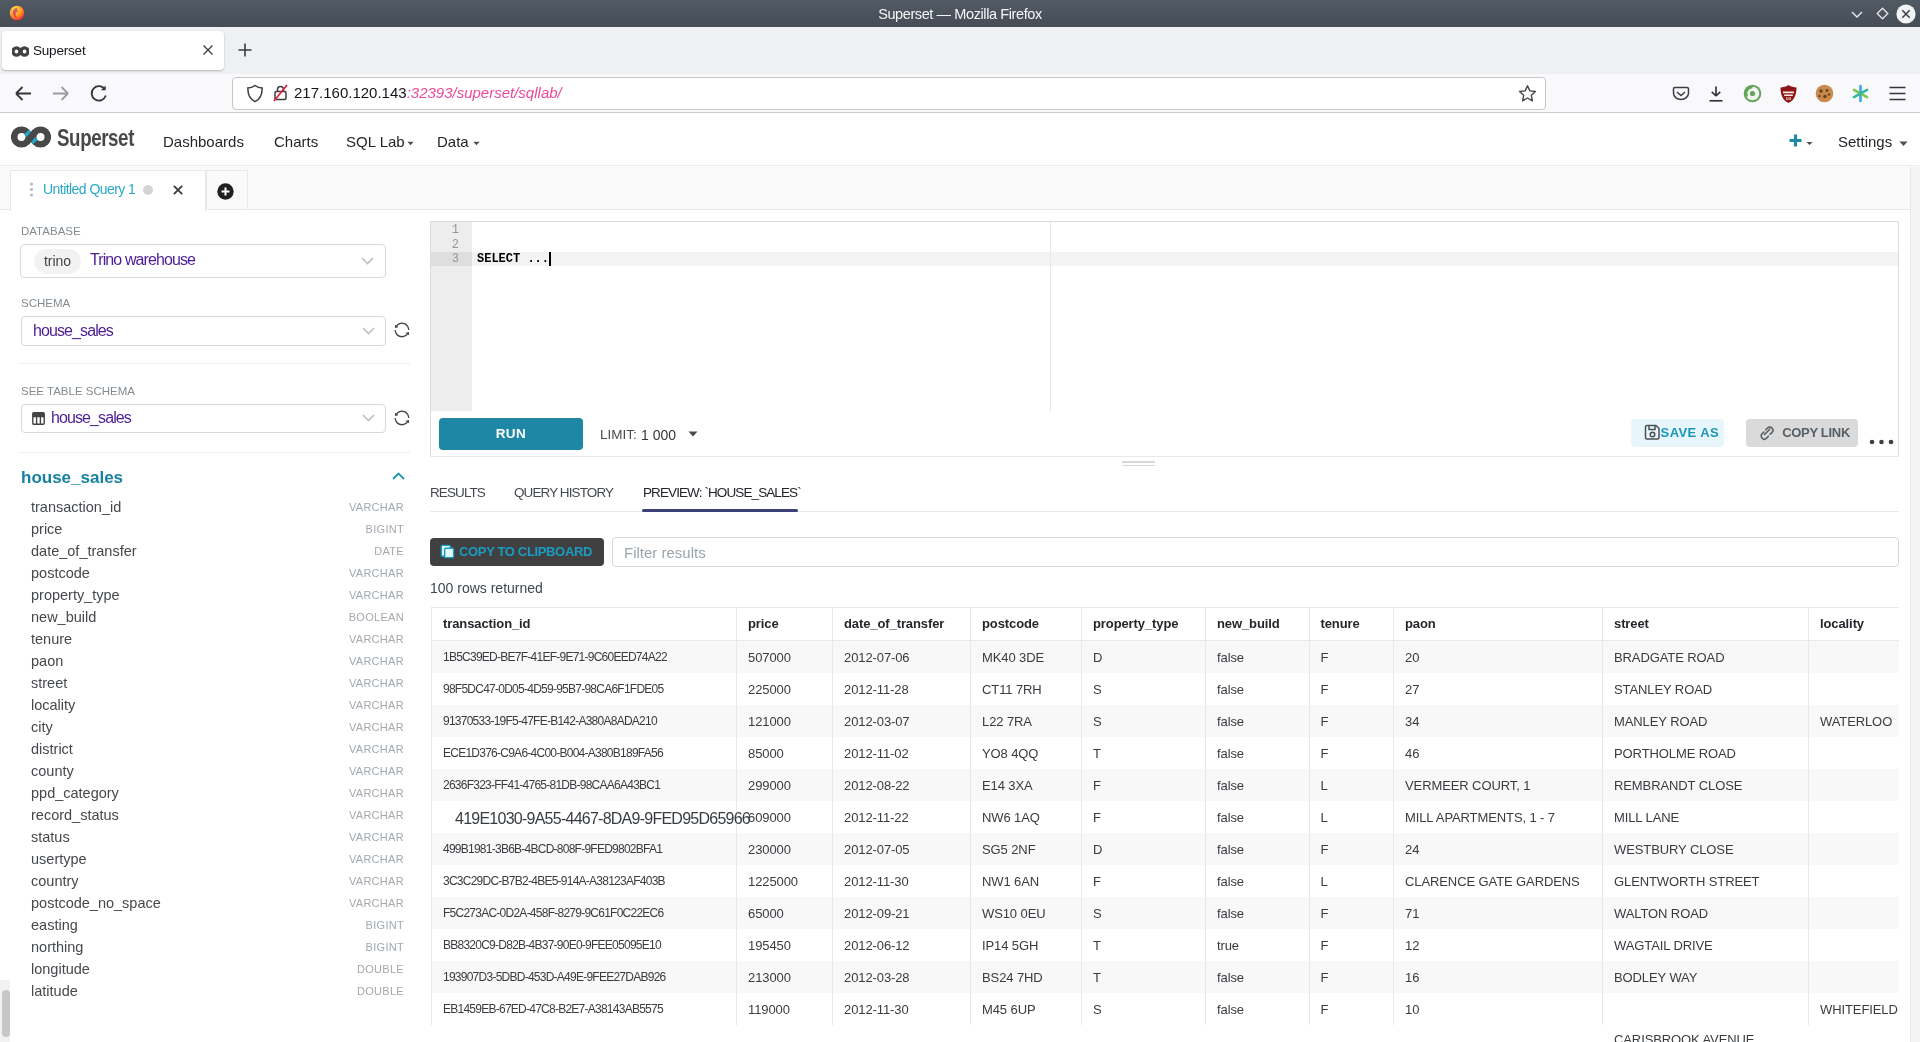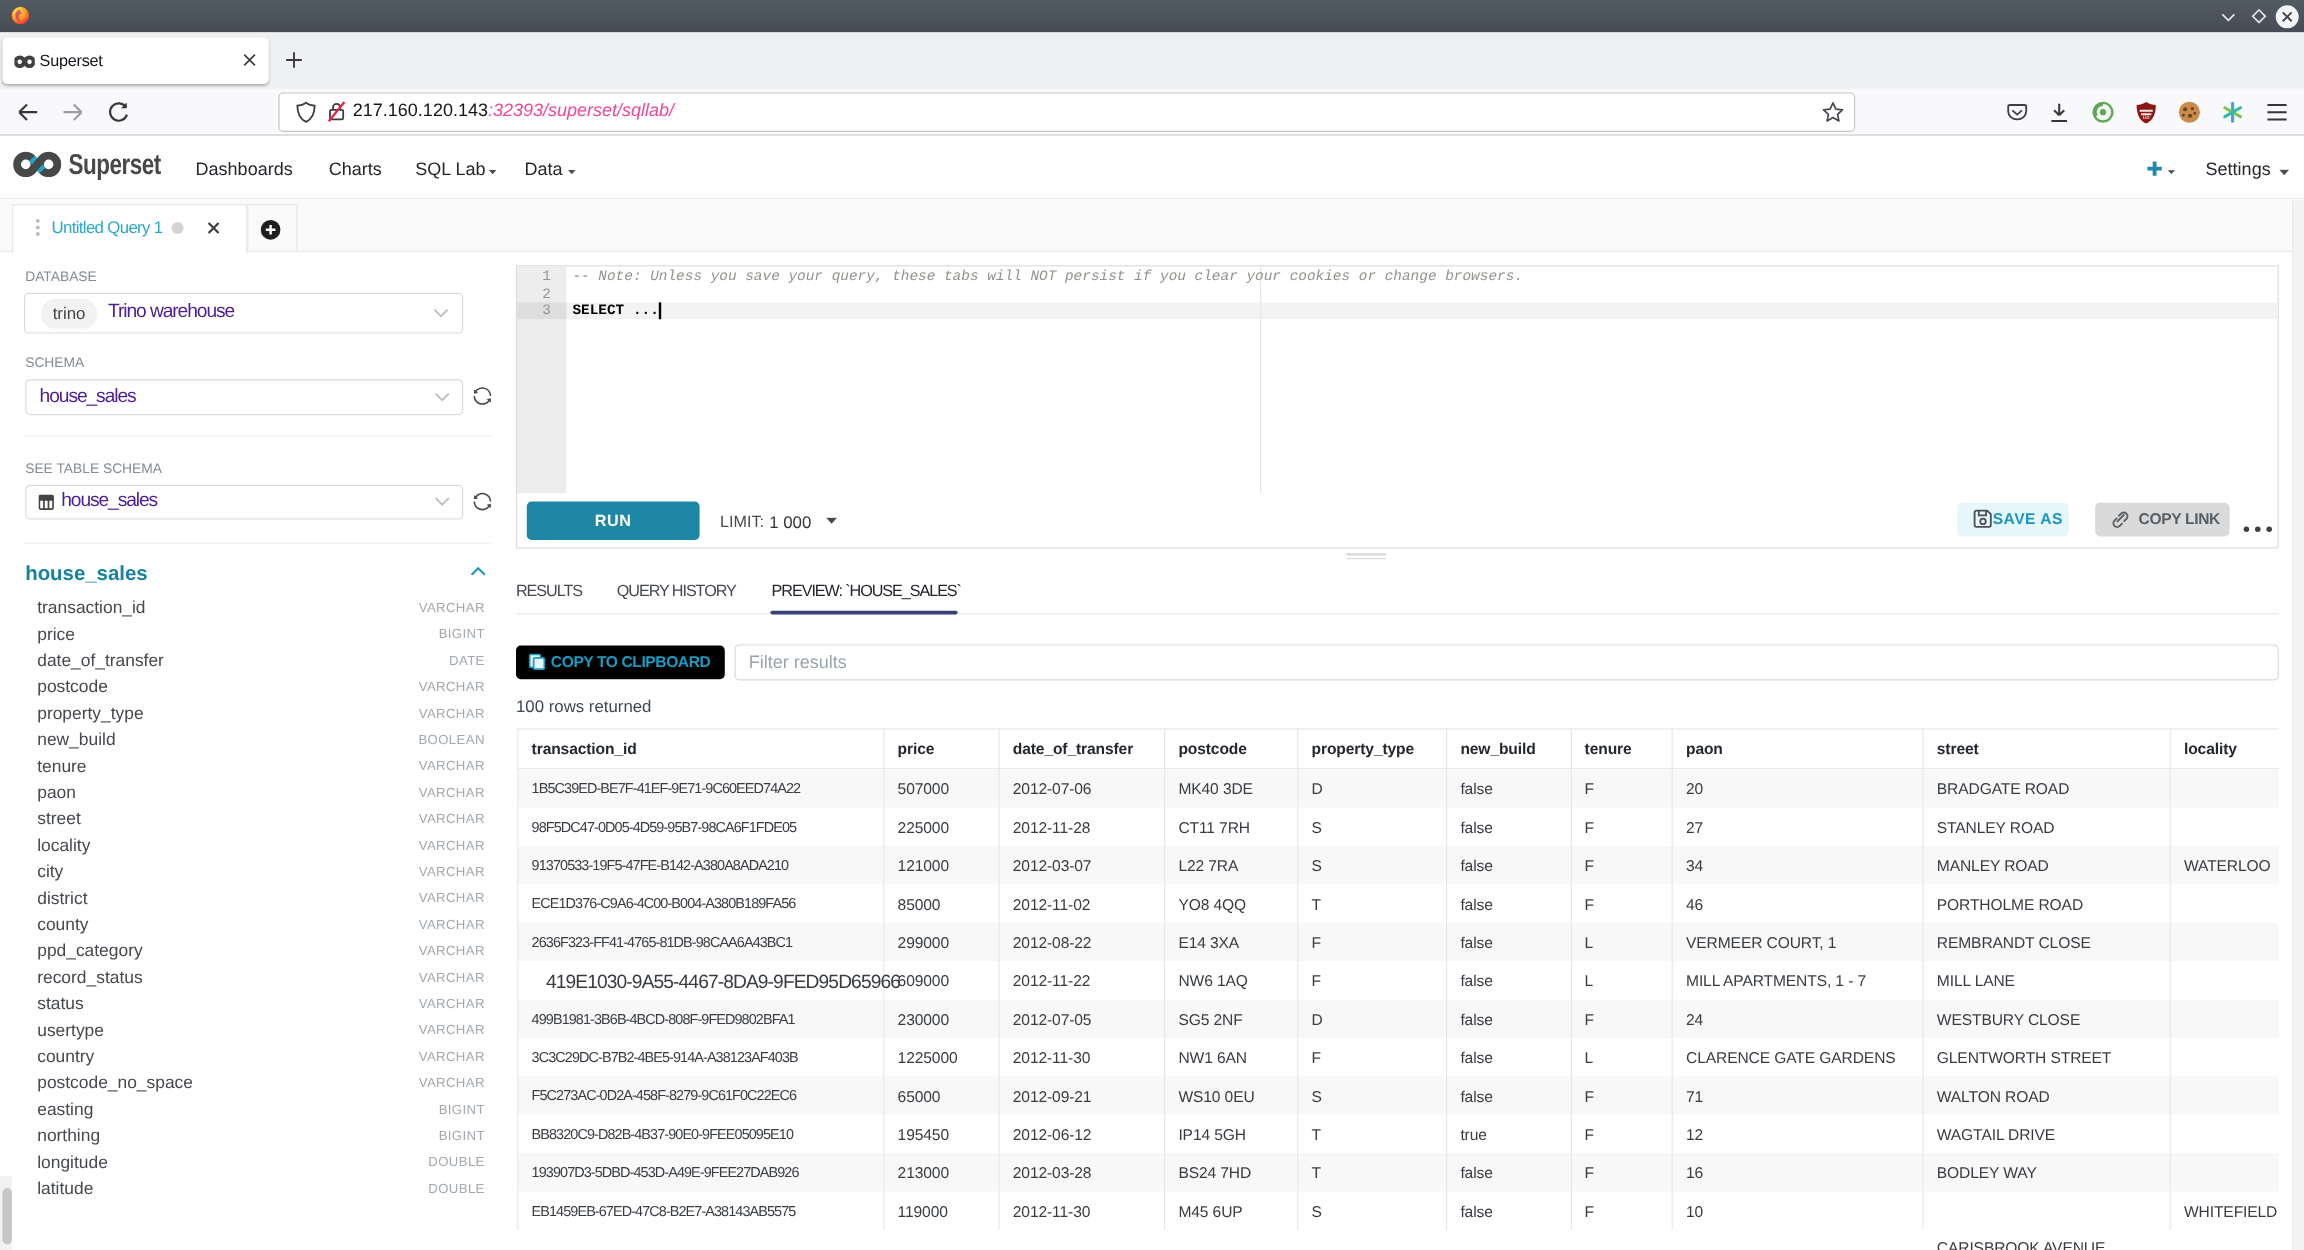--- a/index.html
+++ b/index.html
@@ -70,20 +70,21 @@
         <radialGradient id="ffg" cx="0.35" cy="0.25" r="0.9">
       <stop offset="0" stop-color="#ffe14d"></stop>
           <stop offset="0.5" stop-color="#ff9a26"></stop>
       <stop offset="0.8" stop-color="#f4442c"></stop>
           <stop offset="1" stop-color="#d6356c"></stop>
         </radialGradient>
       </defs>
     <circle cx="9" cy="9" r="8.2" fill="url(#ffg)"></circle>
     <path d="M9 3.5 C 5.5 3.5 4 6.5 4.4 9.6 C 4.8 12.4 7 14.3 9.6 14.3 C 7.6 13 7 11 7.6 9.2 C 8 8 9.2 7.2 10.6 7.4 C 9.9 6 8.5 5.6 9 3.5 Z" fill="#b5007f" opacity="0.55"></path>
   </svg>
+  <div class="abs" id="titletext">Superset — Mozilla Firefox</div>
   <svg class="abs" style="left:1849px; top:7px;" width="16" height="14" viewBox="0 0 16 14">
     <path d="M3 5 L8 10 L13 5" stroke="#e8ebee" stroke-width="1.4" fill="none"></path>
     </svg>
   <svg class="abs" style="left:1874px; top:7px;" width="16" height="14" viewBox="0 0 16 14">
     <rect x="4.8" y="2.8" width="7.4" height="7.4" transform="rotate(45 8.5 6.5)" stroke="#dfe2e6" stroke-width="1.4" fill="none"></rect>
     </svg>
   <svg class="abs" style="left:1896px; top:4px;" width="20" height="20" viewBox="0 0 20 20">
     <circle cx="10" cy="10" r="9.6" fill="#f2f4f5"></circle>
     <path d="M6.3 6.3 L13.7 13.7 M13.7 6.3 L6.3 13.7" stroke="#3e444c" stroke-width="1.6"></path>
     </svg>
@@ -305,21 +306,20 @@
   <div class="abs" style="left:1.5px; top:990px; width:8px; height:47px; background:#c6c7c9; border-radius:4px;"></div>
 
   <div class="abs" id="edbox"></div>
   <div class="abs" id="gutter"></div>
   <div class="abs" style="left:472px; top:251.5px; width:1426px; height:14.5px; background:#f3f3f3;"></div>
   <div class="abs" style="left:431px; top:251.5px; width:41px; height:14.5px; background:#dedede;"></div>
   <div class="abs" style="left:1050px; top:222px; width:1px; height:189px; background:#e7e7e7;"></div>
   <div class="abs lnum" style="left:431px; top:223px;">1</div>
   <div class="abs lnum" style="left:431px; top:237.5px;">2</div>
   <div class="abs lnum" style="left:431px; top:252px;">3</div>
-  <div class="abs codeline" style="left:477px; top:223px; color:#90928c; font-style:italic;">-- Note: Unless you save your query, these tabs will NOT persist if you clear your cookies or change browsers.</div>
   <div class="abs codeline" style="left:477px; top:252px; font-weight:bold;">SELECT ...</div>
   <div class="abs" style="left:549px; top:252px; width:2px; height:14px; background:#000;"></div>
 
   <div class="abs" id="runbtn">RUN</div>
   <div class="abs" style="left:600px; top:427px; font-size:13.5px; color:#4c4c4c;">LIMIT:</div>
   <div class="abs" style="left:641px; top:427px; font-size:14px; color:#363636;">1 000</div>
   <svg class="abs" style="left:688px; top:431px;" width="10" height="6" viewBox="0 0 10 6">
       <path d="M0.5 0.5 L5 5.5 L9.5 0.5 Z" fill="#4a4a4a"></path>
     </svg>
   <div class="abs toolbtn" style="left:1631px; top:419px; width:93px; background:#e7f6fb; color:#1b96bc;
@@ -347,21 +347,21 @@
   <div class="abs" style="left:430px; top:456px; width:1469px; height:1px; background:#e8e8e8;"></div>
 
   <div class="abs" style="left:1122px; top:461px; width:33px; height:1.5px; background:#d9d9d9;"></div>
   <div class="abs" style="left:1122px; top:464.5px; width:33px; height:1.5px; background:#d9d9d9;"></div>
   <div class="abs stab" style="left:430px;">RESULTS</div>
   <div class="abs stab" style="left:514px;">QUERY HISTORY</div>
   <div class="abs stab" style="left:643px; color:#23252b;">PREVIEW: `HOUSE_SALES`</div>
   <div class="abs" id="stabline"></div>
   <div class="abs" id="inkbar"></div>
 
-  <div class="abs toolbtn" style="left:430px; top:538px; width:174px; background:#000000; color:#1a9cc2;
+  <div class="abs toolbtn" style="left:430px; top:538px; width:174px; background:#404040; color:#1a9cc2;
        text-align:right; line-height:28px; padding-right:12px; letter-spacing:-0.35px;">COPY TO CLIPBOARD</div>
   <svg class="abs" style="left:440px; top:544px;" width="15" height="15" viewBox="0 0 16 16">
     <rect x="1.5" y="1.5" width="9.5" height="11.5" rx="1" stroke="#1a9cc2" stroke-width="1.5" fill="#e5f7fb"></rect>
     <rect x="5" y="4.5" width="9.5" height="10" rx="1" stroke="#1a9cc2" stroke-width="1.5" fill="#e5f7fb"></rect>
     </svg>
   <div class="abs" style="left:612px; top:537px; width:1287px; height:30px; border:1px solid #d5d9dc; border-radius:4px;"></div>
   <div class="abs" style="left:624px; top:544px; font-size:15px; color:#9ba4ab;">Filter results</div>
   <div class="abs" style="left:430px; top:580px; font-size:14px; color:#3f4650;">100 rows returned</div>
 
   <div class="abs" style="left:1910px; top:167px; width:10px; height:875px; background:#f3f3f4; border-left:1px solid #e9e9eb;"></div>

